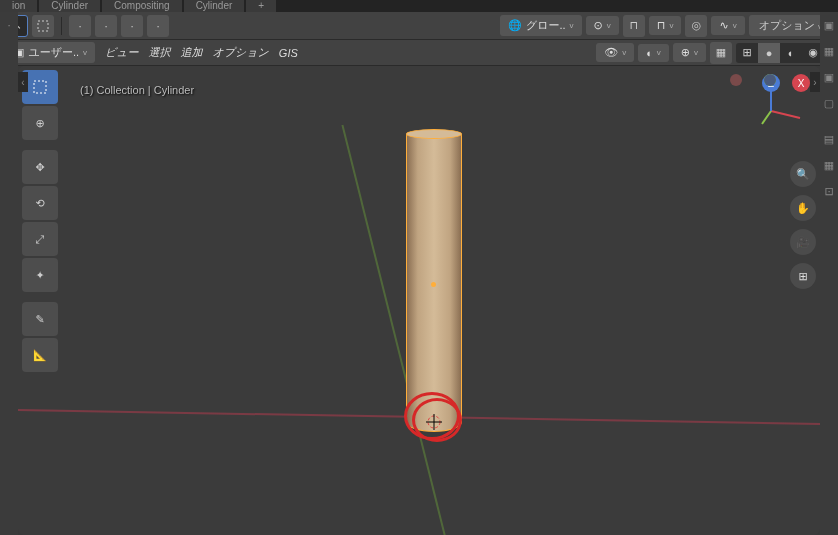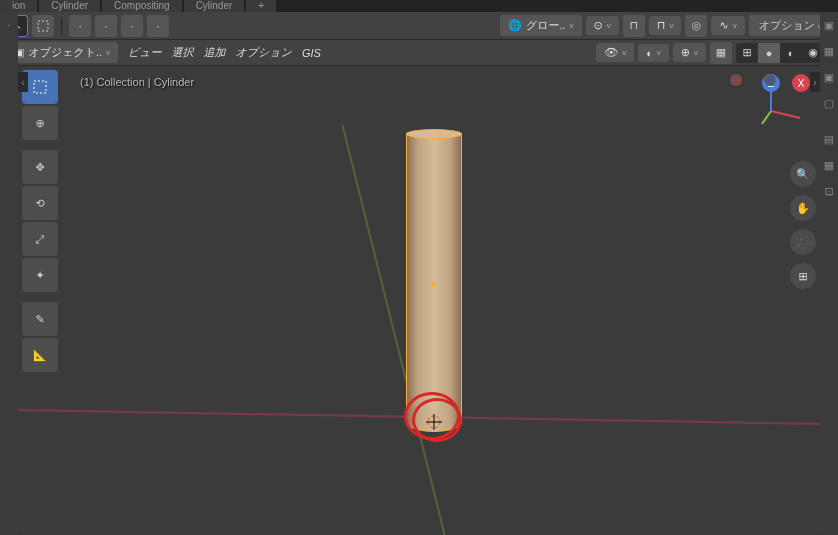--- a/index.html
+++ b/index.html
@@ -118,21 +118,21 @@
 }
 .tool-btn.active { background: #4772b3; }
 .overlay-text {
   position: absolute;
   top: 8px; left: 62px;
   color: #eee;
   text-shadow: 1px 1px 2px #000;
   z-index: 5;
   font-size: 12px;
 }
-.overlay-text .line2 { color: #bbb; font-size: 11px; margin-top: 2px; }
+.overlay-text .line2 { color: #bbb; font-size: 11px; margin-top: 10px; }
 .rightside-tools {
   position: absolute;
   top: 95px; right: 4px;
   display: flex; flex-direction: column; gap: 8px;
   z-index: 5;
 }
 .rightside-tools .rb {
   width: 26px; height: 26px;
   background: #4b4b4b;
   border-radius: 14px;
@@ -281,21 +281,21 @@
   </div>
   <div class="options-pill">
     <span>オプション</span>
     <span class="chev"> v</span>
   </div>
 </div>
 
 <div class="sub-bar">
   <div class="drop-btn">
     <span>▣</span>
-    <span>オブジェクト..</span>
+    <span>ユーザー..</span>
     <span class="chev">v</span>
   </div>
   <div class="menu-item">ビュー</div>
   <div class="menu-item">選択</div>
   <div class="menu-item">追加</div>
   <div class="menu-item">オプション</div>
   <div class="menu-item">GIS</div>
   <div class="sub-right">
     <div class="drop-btn">
       <span>👁</span>

